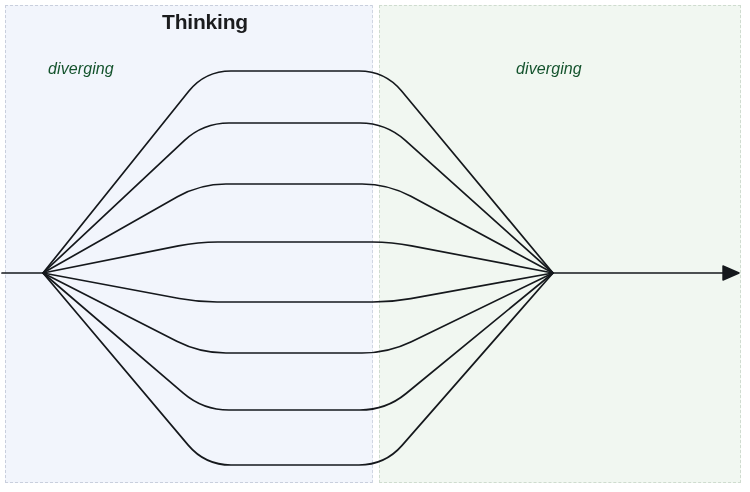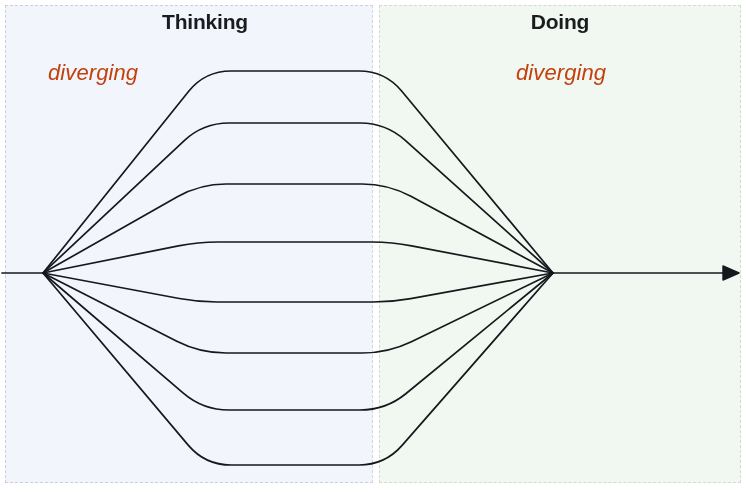--- a/index.html
+++ b/index.html
@@ -20,40 +20,39 @@
     position:absolute;top:10px;
     font-size:21px;font-weight:700;color:#1b1c1e;
     letter-spacing:-0.2px;white-space:nowrap;
     text-align:center;
   }
   #heading-thinking{left:5px;width:368px;}
   #heading-doing{left:379px;width:362px;}
 
   .subheading{
     position:absolute;top:60px;
-    font-size:22px;font-style:italic;color:#c2410c;
+    font-size:16px;font-style:italic;color:#14532d;
     white-space:nowrap;letter-spacing:0.1px;
   }
   #label-diverging{left:48px;}
   #label-converging{left:516px;}
 
   #flow-svg{position:absolute;left:0;top:0;width:750px;height:492px;}
   #flow-svg path,#flow-svg line{fill:none;stroke:#15181c;stroke-width:1.7;
     stroke-linecap:round;stroke-linejoin:round;}
 </style>
 </head>
 <body>
 
 <div id="stage">
 
   <div class="panel" id="panel-thinking" style="left: 5px; top: 5px; width: 368px; height: 478px; background: rgb(242, 245, 252);"></div>
   <div class="panel" id="panel-doing" style="left: 379px; top: 5px; width: 362px; height: 478px; background: rgb(241, 247, 241);"></div>
 
   <div class="heading" id="heading-thinking" style="left: 21px; width: 368px;">Thinking</div>
-  <div class="heading" id="heading-doing" style="left: 379px; width: 362px;">Doing</div>
 
   <div class="subheading" id="label-diverging">diverging</div>
   <div class="subheading" id="label-converging">diverging</div>
 
   <svg id="flow-svg" viewBox="0 0 750 492">
     <g id="branches">
         <path d="M 43 273 L 188.7 91.3 Q 205 71 231.0 71 L 359.0 71 Q 385 71 401.6 91.0 L 553 273" style="stroke: rgb(21, 24, 28); stroke-width: 1.7;"></path>
         <path d="M 43 273 L 184.0 140.8 Q 203 123 229.0 123 L 360.0 123 Q 386 123 405.3 140.4 L 553 273" style="stroke: rgb(21, 24, 28); stroke-width: 1.7;"></path>
         <path d="M 43 273 L 177.4 196.8 Q 200 184 226.0 184 L 362.0 184 Q 388 184 410.9 196.3 L 553 273" style="stroke: rgb(21, 24, 28); stroke-width: 1.7;"></path>
         <path d="M 43 273 L 178.4 245.9 Q 198 242 217.9 242 L 372.1 242 Q 392 242 411.6 245.8 L 553 273" style="stroke: rgb(21, 24, 28); stroke-width: 1.7;"></path>

